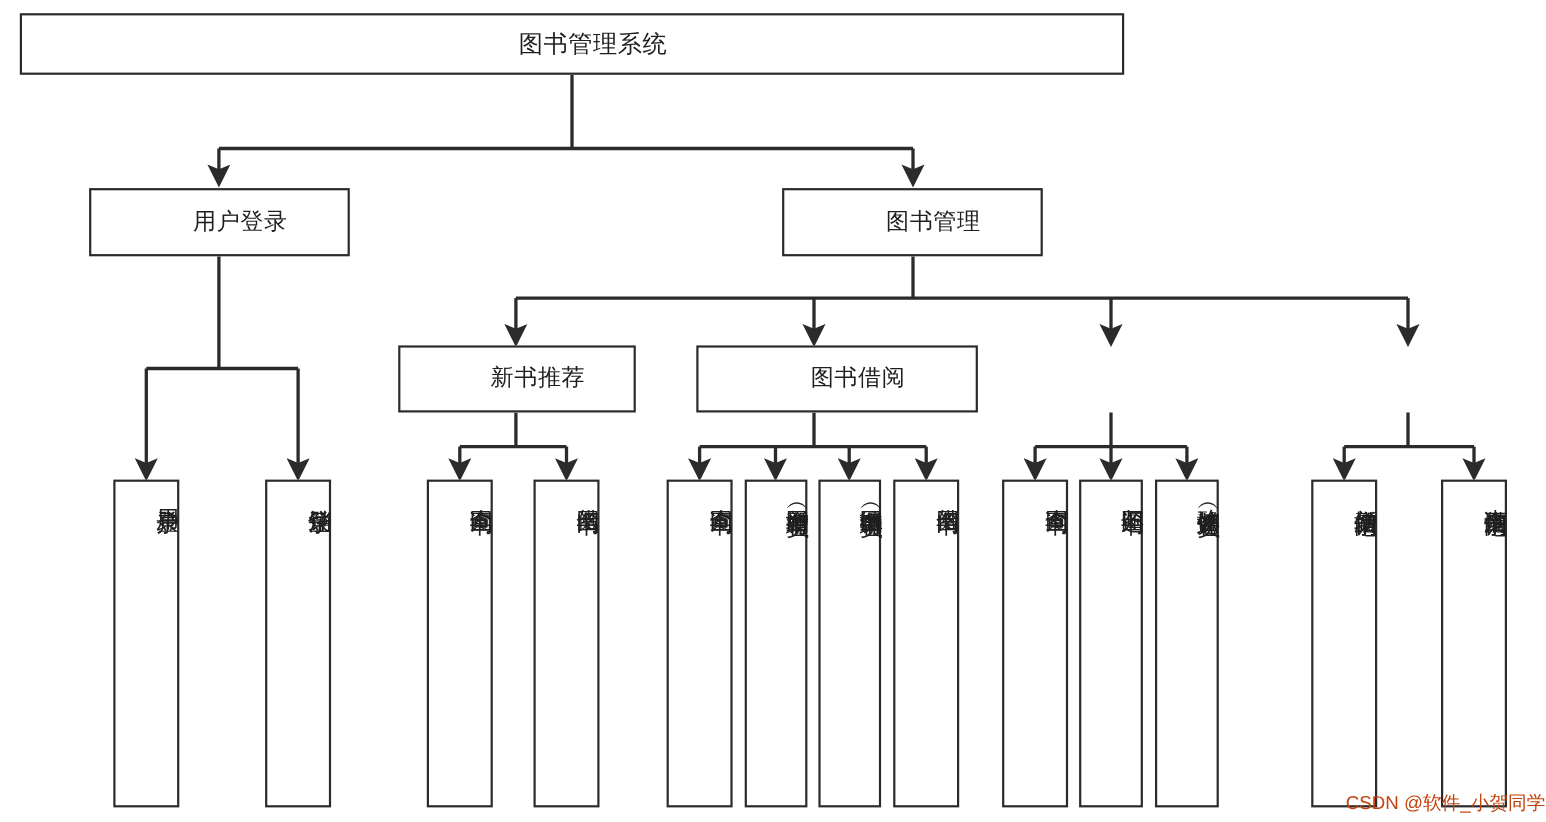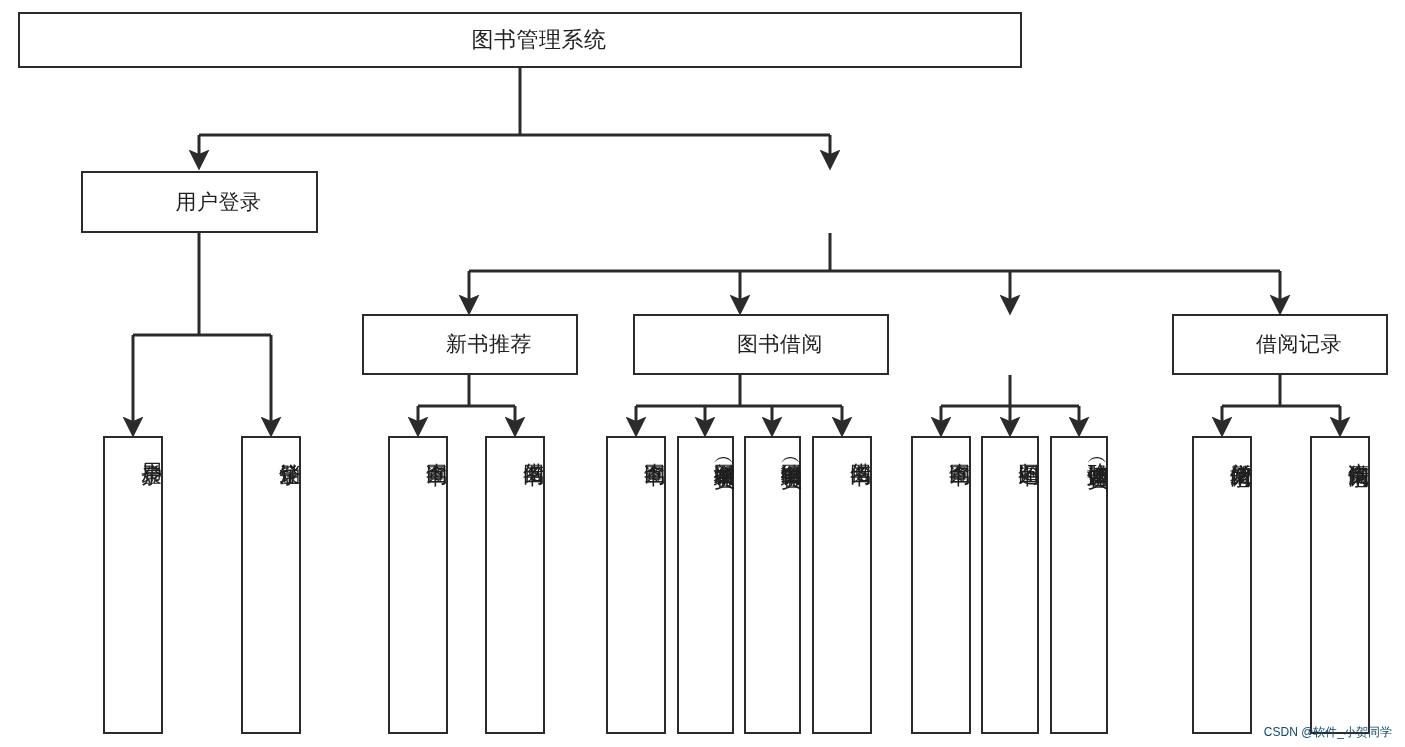--- a/index.html
+++ b/index.html
@@ -52,24 +52,24 @@
     white-space: normal;
   }
   .node.leaf {
     align-items: flex-start;
     justify-content: center;
     padding-top: 8px;
   }
   .node.root .label { font-size: 22px; }
   #watermark {
     position: absolute;
-    right: 13px;
+    right: 0;
     bottom: 6px;
-    font-size: 12px;
-    color: #0c4a6e;
+    font-size: 17px;
+    color: #c2410c;
     z-index: 5;
     white-space: nowrap;
     font-family: "Liberation Sans", "DejaVu Sans", sans-serif;
   }
 </style>
 </head>
 <body>
 
 <div id="canvas">
 
@@ -123,29 +123,29 @@
     </g>
   </svg>
 
   <div class="node root" style="left:18px; top:12px; width:1004px; height:56px;">
     <span class="label">图书管理系统</span>
   </div>
 
   <div class="node" style="left:81px; top:171px; width:237px; height:62px;">
     <span class="label">用户登录</span>
   </div>
+  <div class="node" style="left:711px; top:171px; width:237px; height:62px;">
+    <span class="label">图书管理</span>
+  </div>
 
   <div class="node" style="left:362px; top:314px; width:216px; height:61px;">
     <span class="label">新书推荐</span>
   </div>
   <div class="node" style="left:633px; top:314px; width:256px; height:61px;">
     <span class="label">图书借阅</span>
-  </div>
-  <div class="node" style="left:1172px; top:314px; width:216px; height:61px;">
-    <span class="label">借阅记录</span>
   </div>
 
   <div class="node leaf" style="left:103px; top:436px; width:60px; height:298px;">
     <span class="label">用户登录</span>
   </div>
   <div class="node leaf" style="left:241px; top:436px; width:60px; height:298px;">
     <span class="label">注销登录</span>
   </div>
 
   <div class="node leaf" style="left:388px; top:436px; width:60px; height:298px;">

